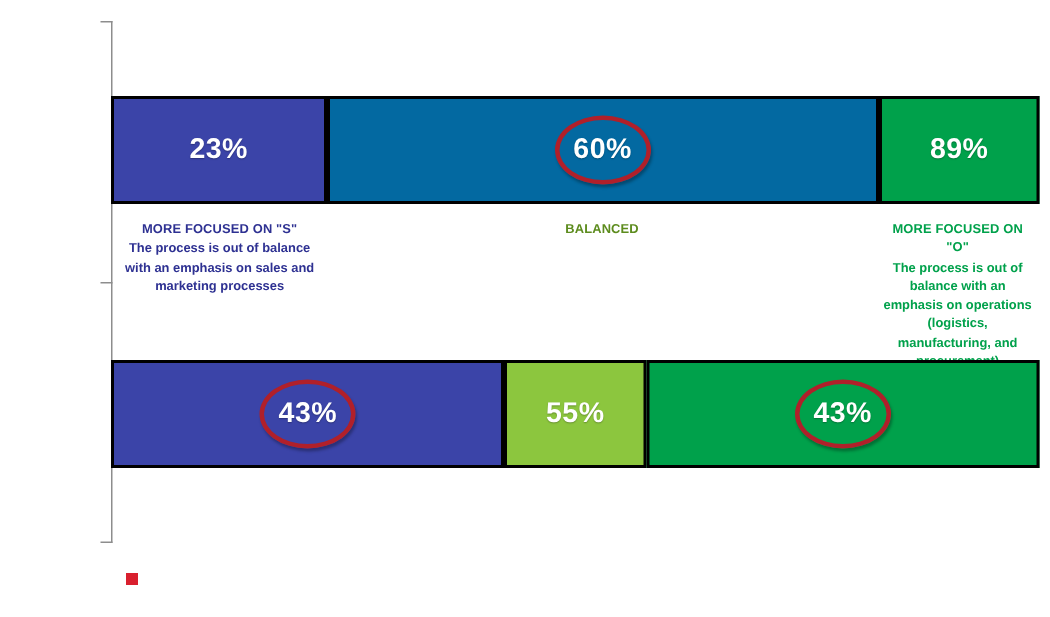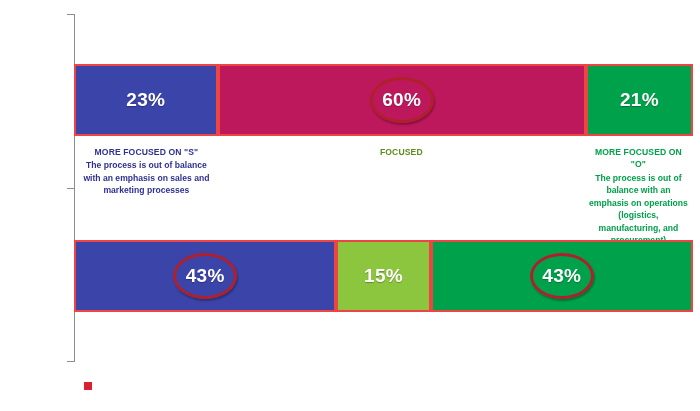--- a/index.html
+++ b/index.html
@@ -51,21 +51,21 @@
   }
   .bar-top    { top: 64px;  height: 72px; }
   .bar-bottom { top: 240px; height: 72px; }
 
   .seg {
     position: relative;
     display: flex;
     align-items: center;
     justify-content: center;
     box-sizing: border-box;
-    border: 2px solid #ef4444;
+    border: 2px solid #000000;
     height: 100%;
   }
   .seg-label {
     position: relative;
     z-index: 2;
     color: #ffffff;
     font-weight: bold;
     font-size: 19px;
     letter-spacing: 0.3px;
     text-shadow: 0 1px 1px rgba(0,0,0,0.28);
@@ -129,50 +129,50 @@
 
   <div class="axis-line axis-vertical" style="background: rgb(141, 141, 141);"></div>
   <div class="axis-tick tick-top" style="background: rgb(141, 141, 141);"></div>
   <div class="axis-tick tick-mid" style="background: rgb(141, 141, 141);"></div>
   <div class="axis-tick tick-bottom" style="background: rgb(141, 141, 141);"></div>
 
   <div class="bar-row bar-top">
     <div class="seg" style="flex: 23 0 0%; background: rgb(59, 68, 168);">
       <span class="seg-label">23%</span>
     </div>
-    <div class="seg" style="flex: 60 0 0%; background: #be185d;">
+    <div class="seg" style="flex: 60 0 0%; background: #0369a1;">
       <span class="circle-mark" style="border-color: rgb(176, 32, 42);"></span>
       <span class="seg-label">60%</span>
     </div>
     <div class="seg" style="flex: 17 0 0%; background: rgb(0, 161, 75);">
-      <span class="seg-label">21%</span>
+      <span class="seg-label">89%</span>
     </div>
   </div>
 
   <div class="label-band">
     <div class="label-col" style="flex: 23 0 0%; color: rgb(46, 49, 146);">
       <span class="label-head">MORE FOCUSED ON "S"</span>
       <span class="label-body">The process is out of balance with an emphasis on sales and marketing processes</span>
     </div>
     <div class="label-col" style="flex: 60 0 0%; color: rgb(93, 140, 30);">
-      <span class="label-head">FOCUSED</span>
+      <span class="label-head">BALANCED</span>
     </div>
     <div class="label-col" style="flex: 17 0 0%; color: rgb(0, 161, 75);">
       <span class="label-head">MORE FOCUSED ON "O"</span>
       <span class="label-body">The process is out of balance with an emphasis on operations (logistics, manufacturing, and procurement)</span>
     </div>
   </div>
 
   <div class="bar-row bar-bottom">
     <div class="seg" style="flex: 43 0 0%; background: rgb(59, 68, 168);">
       <span class="circle-mark" style="border-color: rgb(176, 32, 42);"></span>
       <span class="seg-label">43%</span>
     </div>
     <div class="seg" style="flex: 15 0 0%; background: rgb(140, 198, 62);">
-      <span class="seg-label">15%</span>
+      <span class="seg-label">55%</span>
     </div>
     <div class="seg" style="flex: 43 0 0%; background: rgb(0, 161, 75);">
       <span class="circle-mark" style="border-color: rgb(176, 32, 42);"></span>
       <span class="seg-label">43%</span>
     </div>
   </div>
 
   <div class="legend-marker" style="background: rgb(217, 32, 46);"></div>
 
 </div>

